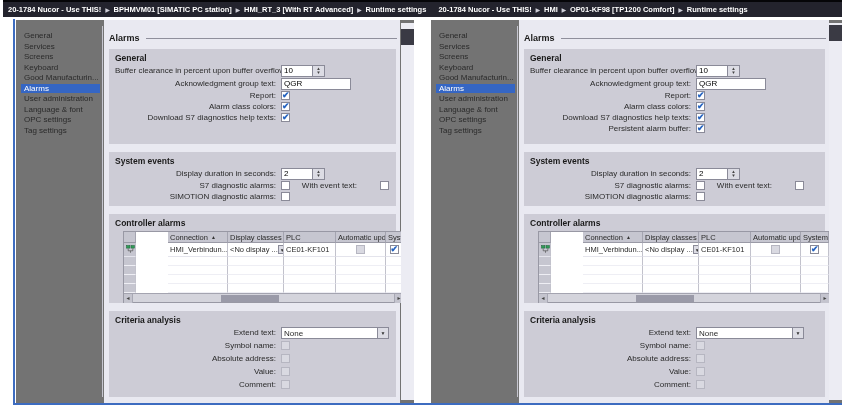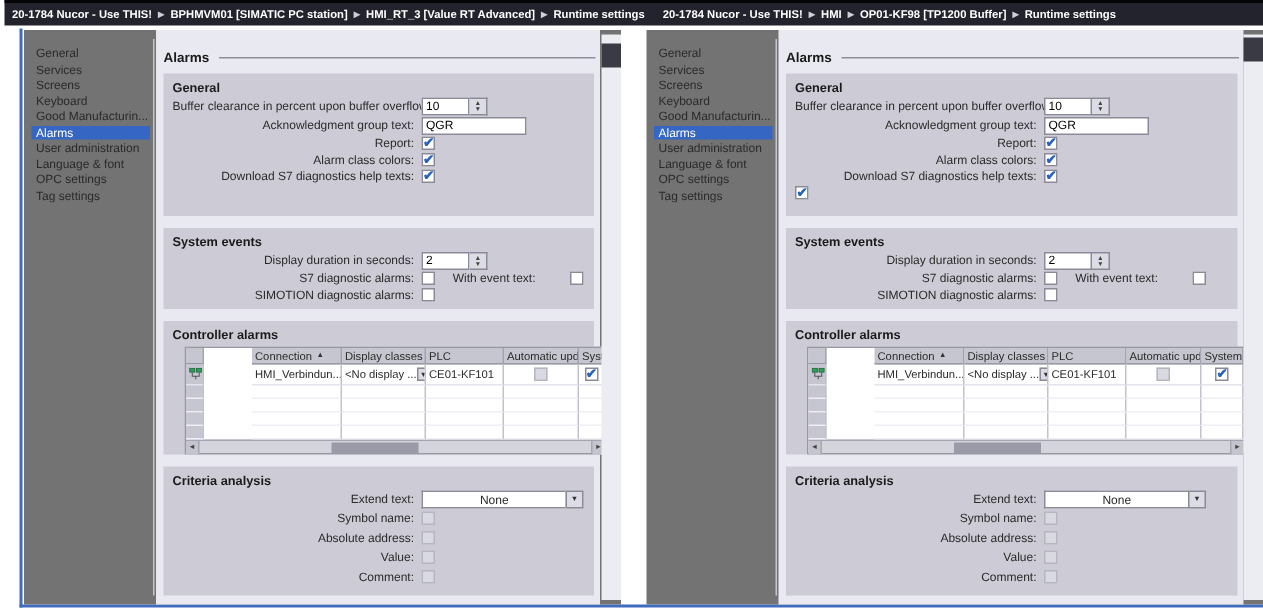--- a/index.html
+++ b/index.html
@@ -53,21 +53,21 @@
   .spin-btns { width:12px; height:12px; background:#dcdce4; border:1px solid #8a8a98; border-left:none;
                display:flex; flex-direction:column; align-items:center; justify-content:center; color:#444; }
   .spin-btns span { font-size:4.5px; line-height:4px; }
   .icon-up::before { content:"▲"; } .icon-down::before { content:"▼"; }
   .txtfield { width:70px; height:12px; border:1px solid #8a8a98; font-size:8px; padding:0 2px; font-family:inherit; background:#fff; }
   .cb { width:9px; height:9px; background:#fff; border:1px solid #8a8a98; position:relative; flex-shrink:0; }
   .cb.checked::after { content:"✔"; position:absolute; left:0; top:-2px; font-size:9px; font-weight:bold; color:#2563c0; }
   .cb.disabled { background:#d9d9e1; border-color:#b6b6c1; }
   .sel { display:flex; width:108px; }
   .sel .val { flex:1; height:12px; line-height:11px; border:1px solid #8a8a98; border-right:none;
-              background:#fff; font-size:8px; padding:0 2px; white-space:nowrap; overflow:hidden;text-align:center; }
+              background:#fff; font-size:8px; padding:0 2px; white-space:nowrap; overflow:hidden; }
   .sel .dd, .cell-dd { width:12px; height:12px; background:#dcdce4; border:1px solid #8a8a98;
               font-size:5px; line-height:10px; text-align:center; color:#333; }
   
   .tbl { margin:2px 0 0 8px; width:281px; border:1px solid #9898a4; background:#fff; font-size:7.5px; }
   .tr { display:flex; }
   .tc { border-right:1px solid #c2c2cc; padding:0 2px; white-space:nowrap; overflow:hidden; display:flex; align-items:center; }
   .th { background:#c6c6d0; border-right:1px solid #a4a4b0; border-bottom:1px solid #9a9aa6; height:11px; }
   .td { height:14px; border-bottom:1px solid #e4e4ec; }
   .td-empty { height:9px; border-bottom:1px solid #eeeef4; }
   .c0 { width:12px; flex-shrink:0; } .c1 { width:60px; flex-shrink:0;margin-left:32px; } .c2 { width:56px; flex-shrink:0; }
@@ -86,29 +86,29 @@
   .net-icon { width:9px; height:9px; flex-shrink:0; }
 </style>
 </head>
 <body>
 
 <div class="topbar">
   <span class="bc-item">20-1784 Nucor - Use THIS!</span>
   <span class="bc-sep"></span>
   <span class="bc-item">BPHMVM01 [SIMATIC PC station]</span>
   <span class="bc-sep"></span>
-  <span class="bc-item">HMI_RT_3 [Value RT Advanced]</span>
+  <span class="bc-item">HMI_RT_3 [With RT Advanced]</span>
   <span class="bc-sep"></span>
   <span class="bc-item">Runtime settings</span>
   <span class="bc-gap"></span>
   <span class="bc-item">20-1784 Nucor - Use THIS!</span>
   <span class="bc-sep"></span>
   <span class="bc-item">HMI</span>
   <span class="bc-sep"></span>
-  <span class="bc-item">OP01-KF98 [TP1200 Buffer]</span>
+  <span class="bc-item">OP01-KF98 [TP1200 Comfort]</span>
   <span class="bc-sep"></span>
   <span class="bc-item">Runtime settings</span>
 </div>
 
 <div class="win-border-left"></div>
 <div class="win-border-bottom"></div>
 
 <div class="panel" id="panelL">
   <div class="sidebar">
     <div class="side-item">General</div>
@@ -334,20 +334,21 @@
       </div>
       <div class="frow">
         <span class="flabel">Alarm class colors:</span>
         <span class="cb checked"></span>
       </div>
       <div class="frow">
         <span class="flabel">Download S7 diagnostics help texts:</span>
         <span class="cb checked"></span>
       </div>
       <div class="frow">
+        <span class="flabel">Persistent alarm buffer:</span>
         <span class="cb checked"></span>
       </div>
     </div>
 
     <div class="box box-system">
       <div class="box-title">System events</div>
       <div class="frow tall">
         <span class="flabel">Display duration in seconds:</span>
         <span class="spin">
           <input value="2" style="">

